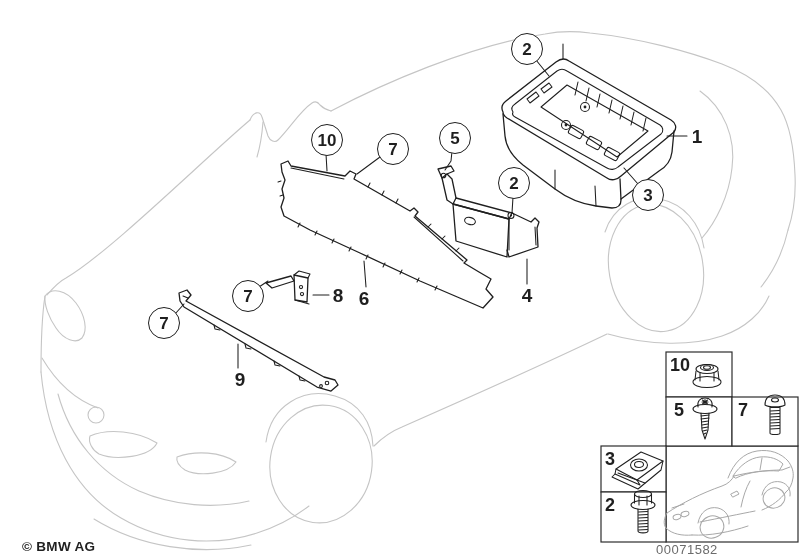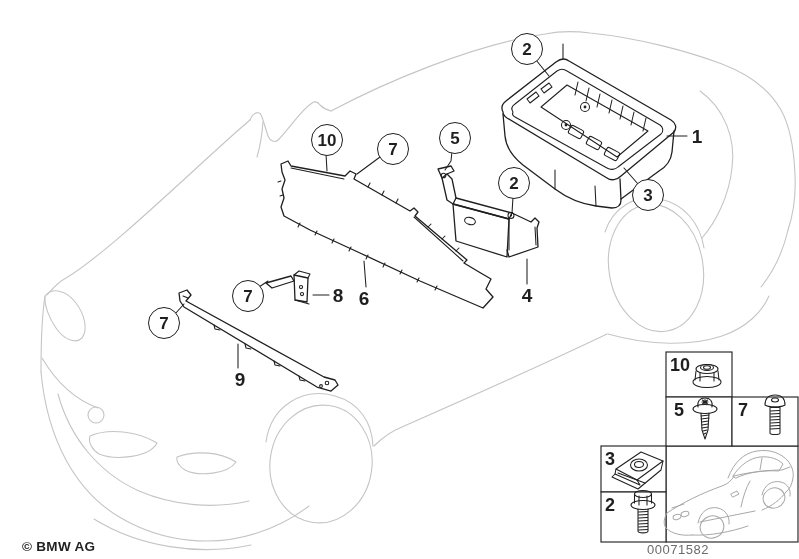--- a/index.html
+++ b/index.html
@@ -31,21 +31,21 @@
   }
   .legend-num{
     position:absolute;font-weight:bold;font-size:18px;color:var(--ink);line-height:1;
   }
   .copyright{
     position:absolute;left:22px;top:539px;font-size:13.5px;font-weight:bold;color:var(--ink);
     letter-spacing:.3px;
     text-align:right;
   }
   .diagram-number{
-    position:absolute;left:632px;top:542px;width:92px;text-align:center;
+    position:absolute;left:656px;top:542px;width:92px;
     font-size:13px;color:var(--text-muted);letter-spacing:.5px;
   }
 </style>
 </head>
 <body>
 
 <div class="stage">
 
   <svg class="art" width="799" height="559" viewBox="0 0 799 559">
 

